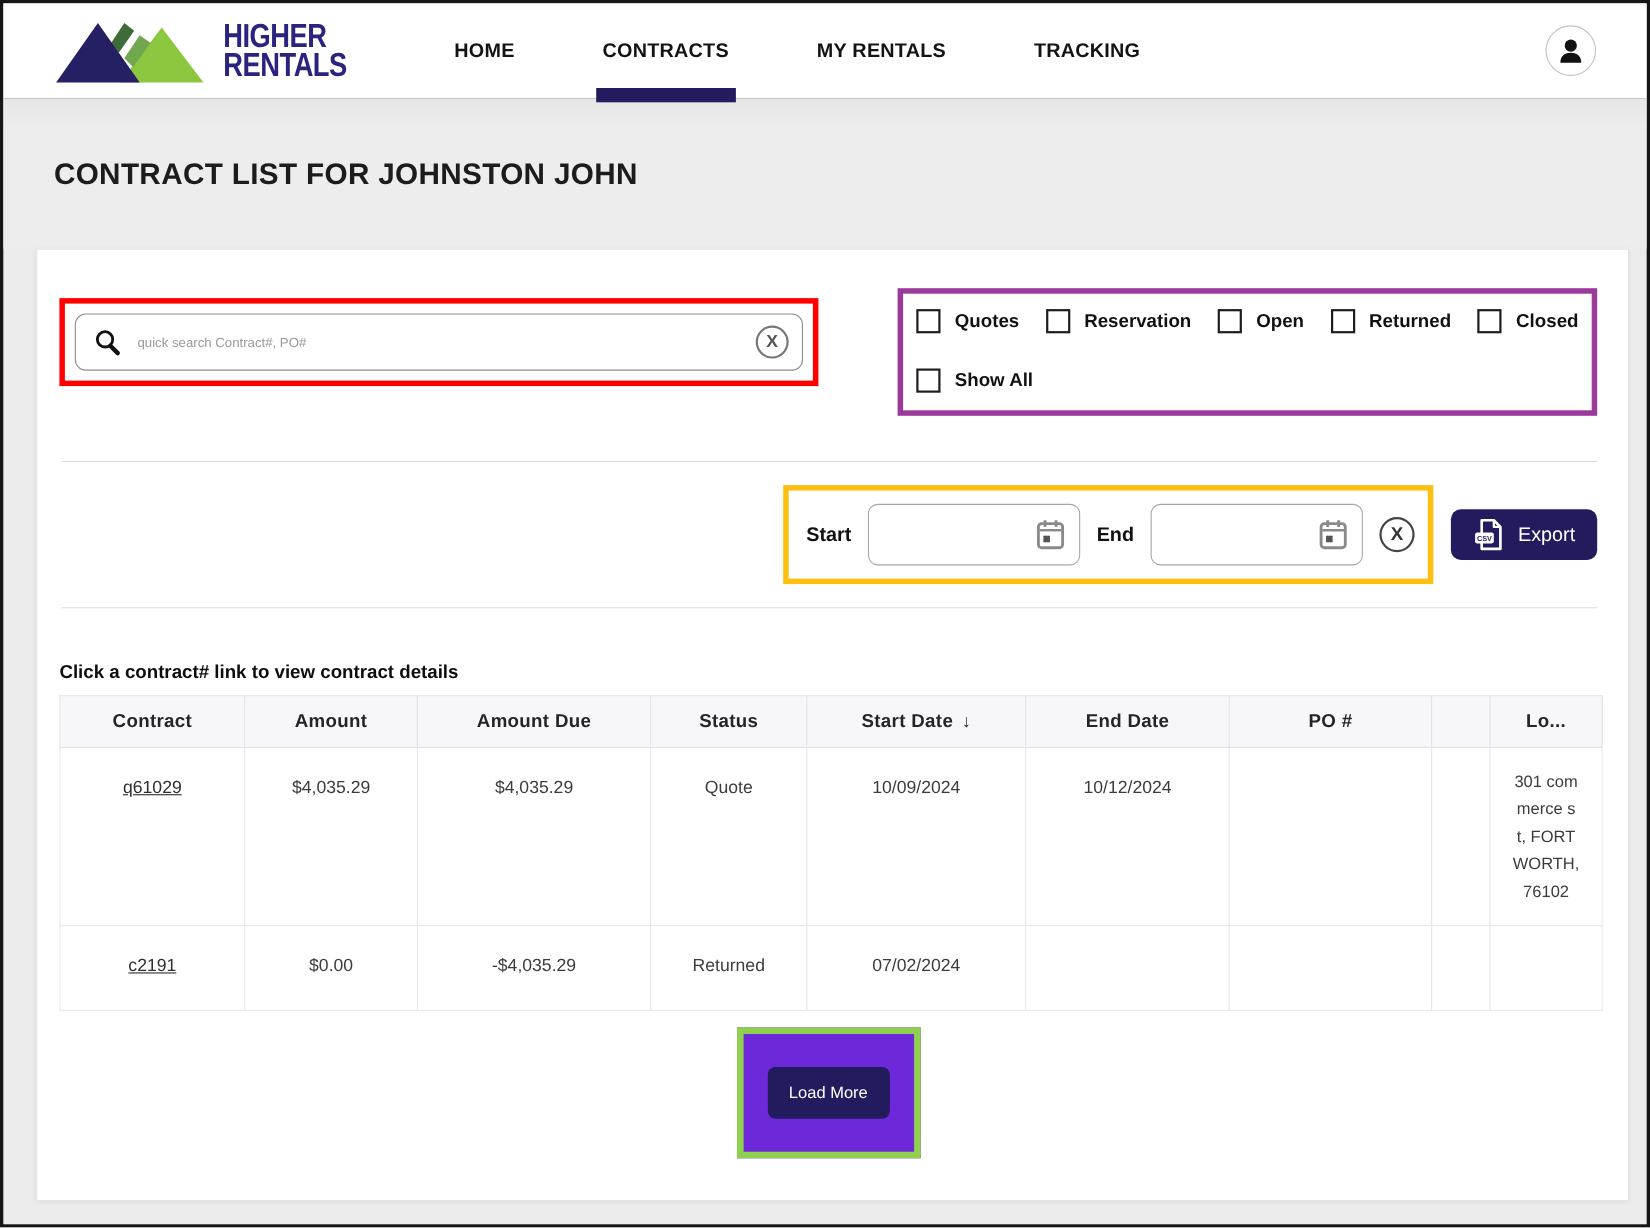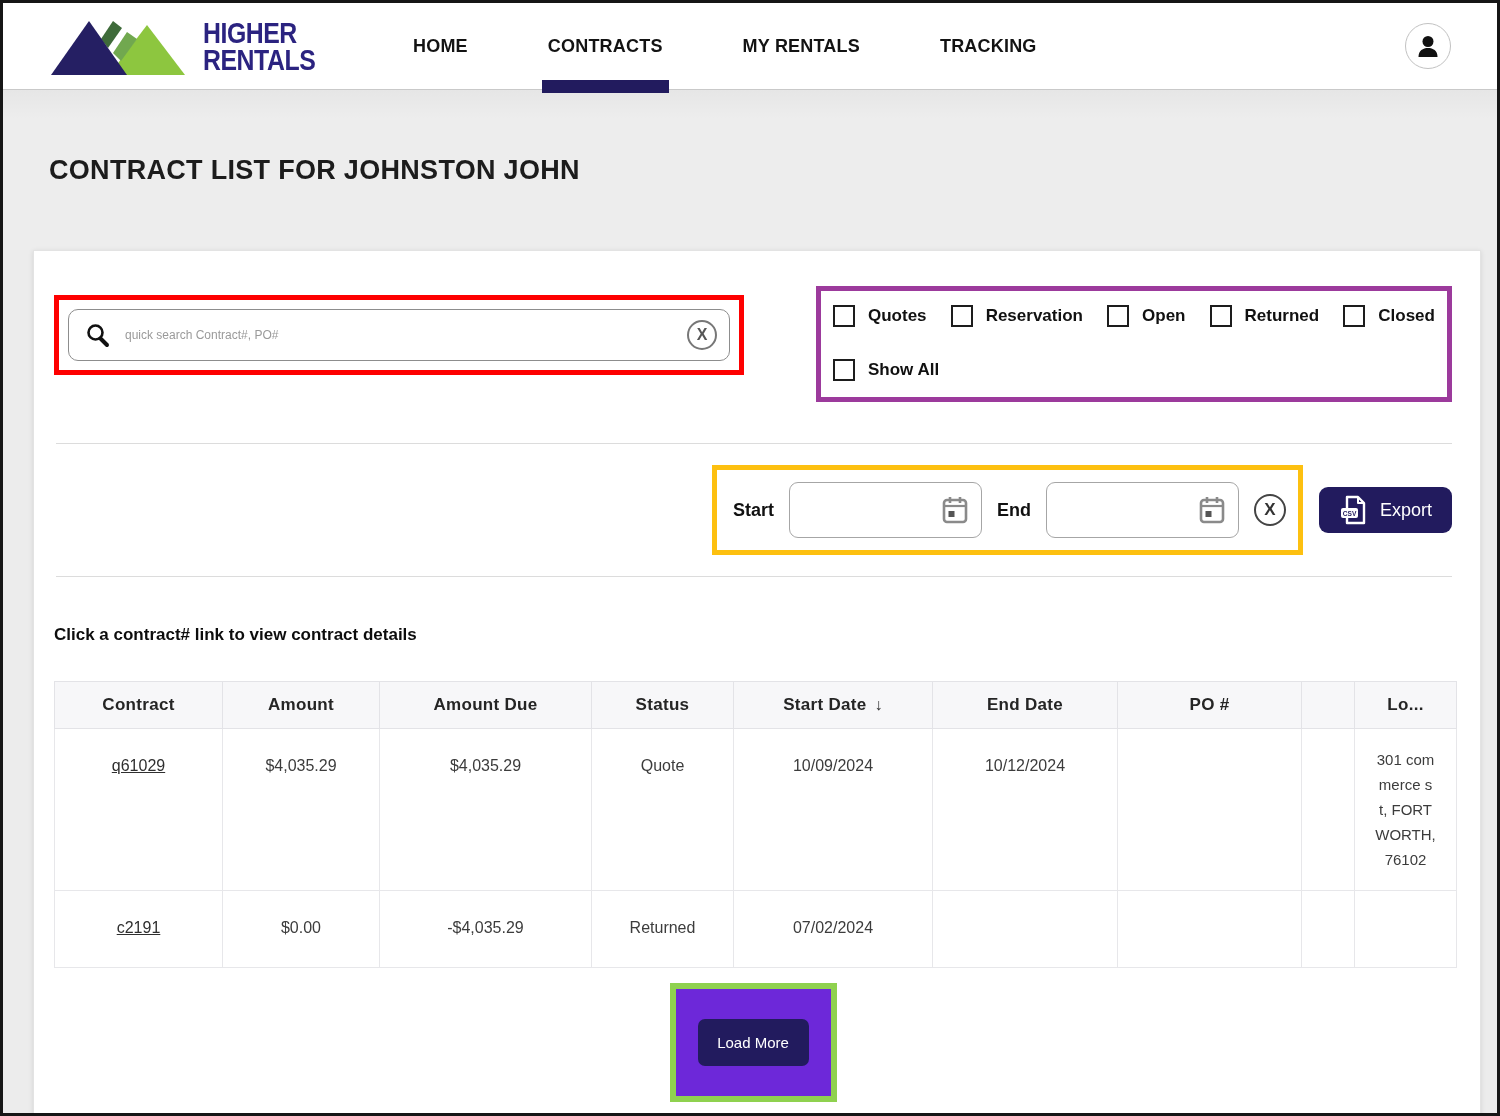--- a/index.html
+++ b/index.html
@@ -10,21 +10,21 @@
   
   .topbar { height:87px; background:#fff; display:flex; align-items:center; padding:0 46px 0 46px; border-bottom:1px solid #c9c9c9; }
   .logo { display:flex; align-items:center; gap:6px; }
   .logo-text { color:#2b2380; font-weight:bold; font-size:27px; line-height:24px; letter-spacing:-0.5px; transform:scale(0.92,1.12); transform-origin:left center; }
   .nav { display:flex; gap:80px; margin-left:88px; height:100%; align-items:center; }
   .nav-item { position:relative; font-weight:bold; font-size:18px; color:#131313; height:100%; display:flex; align-items:center; cursor:pointer; letter-spacing:0.2px; }
   .nav-item.active::after { content:""; position:absolute; left:-6px; right:-6px; bottom:-4px; height:13px; background:#221b5e; }
   .avatar { margin-left:auto; width:46px; height:46px; border-radius:50%; border:1px solid #c2c2c2; background:#fff; display:flex; align-items:center; justify-content:center; }
 
   
-  .band { height:160px; padding:0 46px; display:flex; align-items:center; justify-content:flex-start; background:linear-gradient(#e6e6e6, #ededed 18%); }
+  .band { height:136px; padding:0 46px; display:flex; align-items:center; justify-content:flex-start; background:linear-gradient(#e6e6e6, #ededed 18%); }
   .page-title { font-size:27px; font-weight:bold; color:#1c1c1c; letter-spacing:0.3px; }
   .page-note { font-size:16.5px; color:#8b8b8b; }
 
   
   .card { margin:0 16px 20px 30px; background:#fff; border:1px solid #e3e3e3; box-shadow:0 1px 5px rgba(0,0,0,.10); padding:35px 28px 38px 20px; }
 
   
   .ann { border-style:solid; }
   .ann-red    { border-width:5px; border-color:#fe0000; }
   .ann-purple { border-width:5px; border-color:#9c3a9c; }
@@ -50,21 +50,21 @@
 
   .dates-row { margin-top:21px; display:flex; justify-content:flex-end; align-items:center; }
   .dates-ann { display:flex; align-items:center; gap:15px; padding:12px 12px 12px 16px; }
   .date-label { font-weight:bold; font-size:18px; color:#111; }
   .date-input { width:193px; height:56px; border:1.5px solid #a6a6a6; border-radius:9px; display:flex; align-items:center; justify-content:flex-end; padding-right:12px; background:#fff; }
   .date-clear { width:32px; height:32px; min-width:32px; border-radius:50%; border:2px solid #444; color:#333; display:flex; align-items:center; justify-content:center; font-size:17px; font-weight:bold; cursor:pointer; background:#fff; }
   .export-btn { margin-left:16px; height:46px; background:#221b5e; color:#fff; border:none; border-radius:9px; display:flex; align-items:center; gap:11px; padding:0 20px; font-size:18px; font-family:"Liberation Sans",sans-serif; cursor:pointer; }
 
   .hint { margin-top:48px; font-weight:bold; font-size:17px; color:#0d0d0d; }
 
-  table.grid { margin-top:36px; width:1402px; border-collapse:collapse; table-layout:fixed;border-radius:16px; }
+  table.grid { margin-top:11px; width:1402px; border-collapse:collapse; table-layout:fixed;border-radius:16px; }
   .grid th { background:#f7f7f9; border:1px solid #e3e3e7; font-size:17px; font-weight:bold; color:#252525; padding:13px 4px; text-align:center; letter-spacing:0.3px; }
   .grid td { border:1px solid #e7e7ea; font-size:16px; color:#3c3c3c; text-align:center; vertical-align:top; padding:28px 6px 30px 6px; background:#fff; }
   .grid td.col-loc { padding:18px 20px; word-break:break-all; line-height:25px; font-size:15px; }
   .grid a { color:#2f2f2f; text-decoration:underline; cursor:pointer; }
   .sort-arrow { font-weight:normal; font-size:16px; color:#333; margin-left:8px; }
 
   .loadmore-row { display:flex; justify-content:center; margin-top:15px; }
   .loadmore-ann { background:#6d28d9; padding:30px 22px; }
   .loadmore-btn { width:111px; height:47px; background:#221b5e; color:#fff; border:none; border-radius:7px; font-size:15px; font-family:"Liberation Sans",sans-serif; cursor:pointer; }
 

